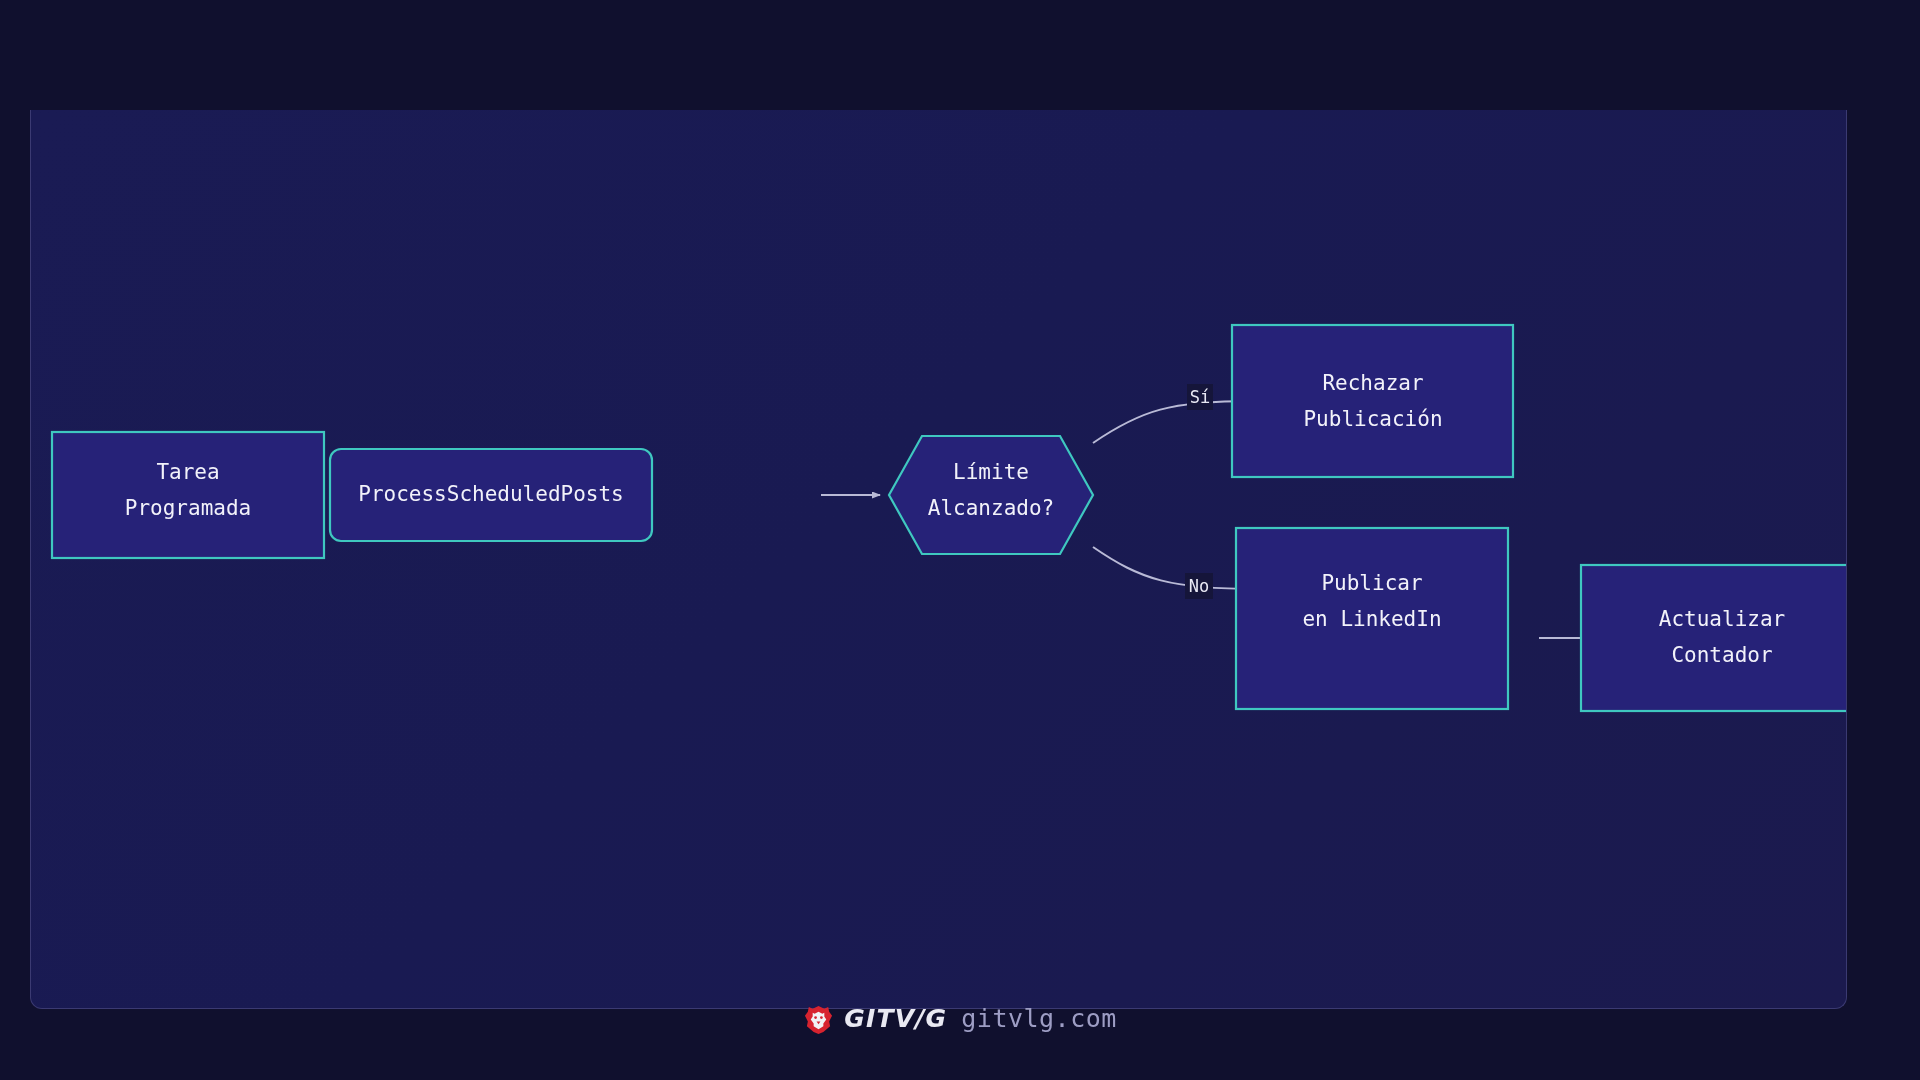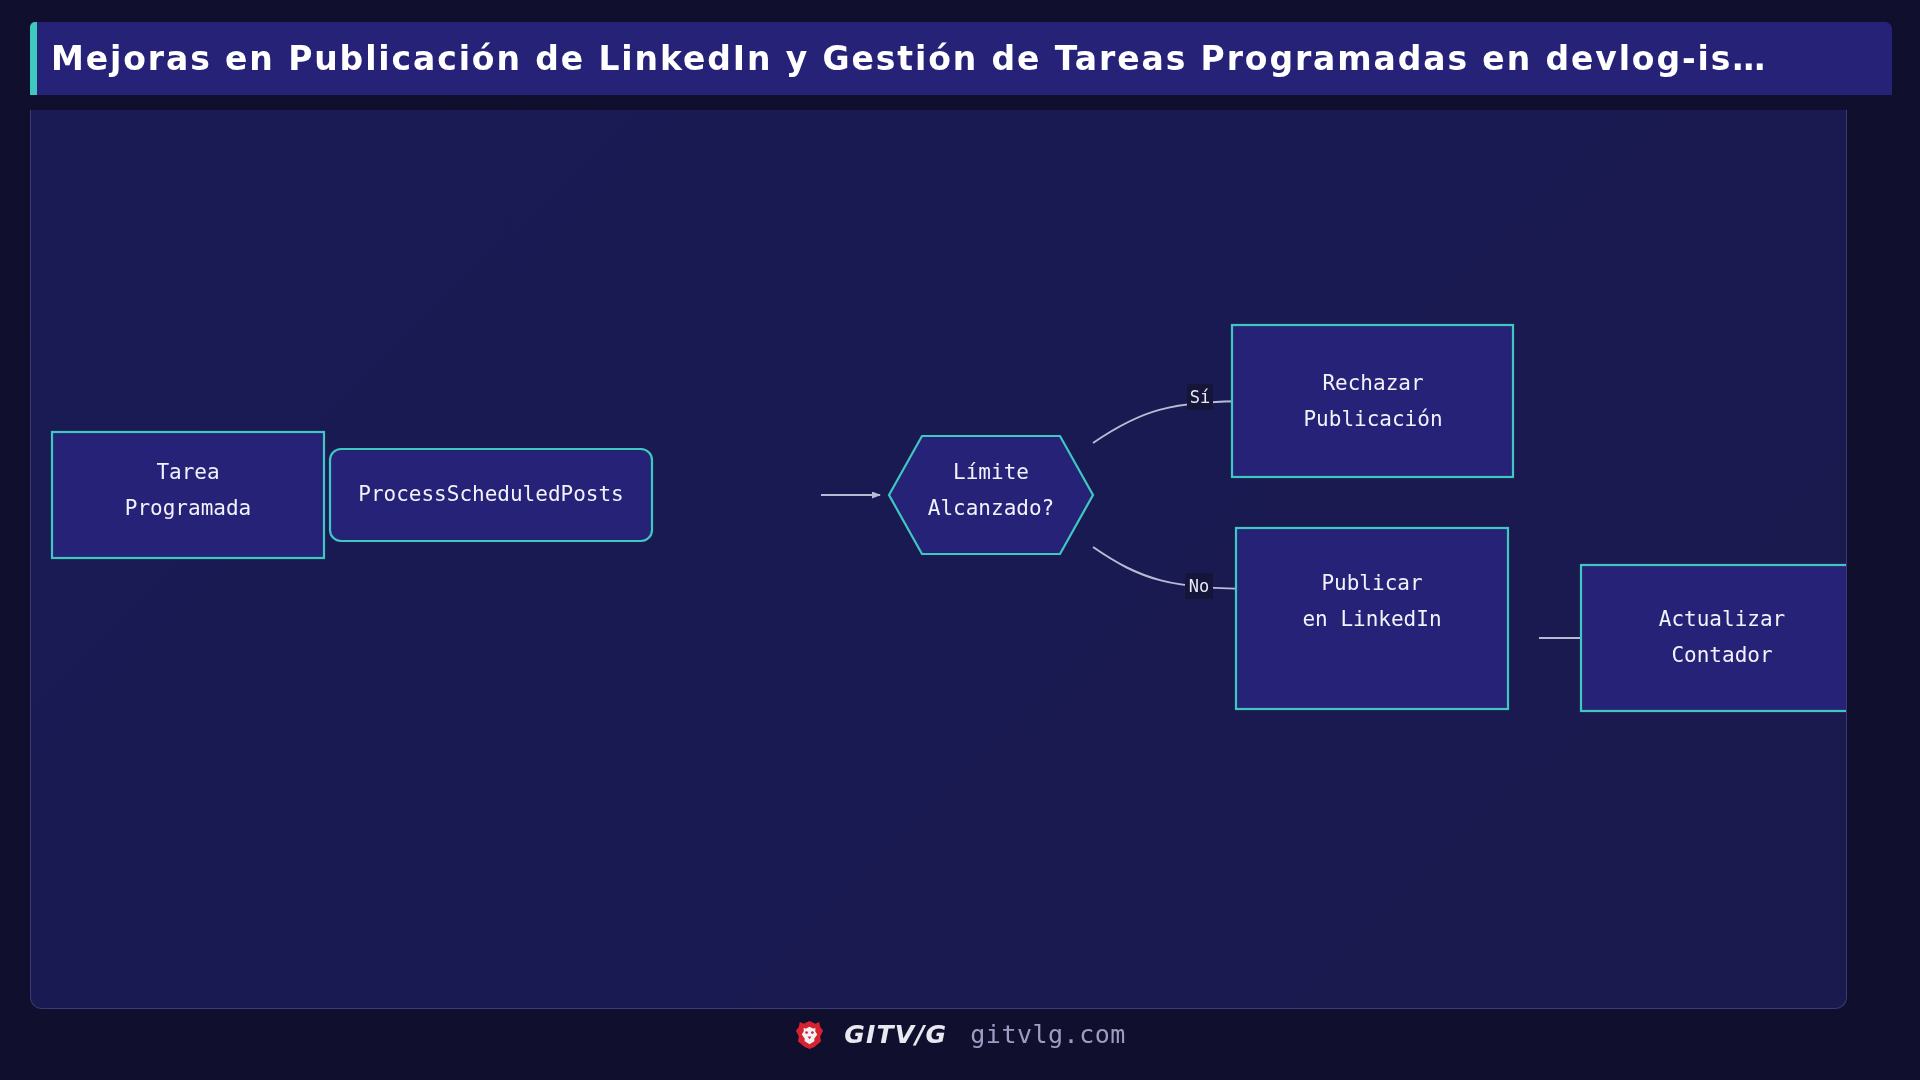--- a/index.html
+++ b/index.html
@@ -113,23 +113,22 @@
   }
 
   
   #footer {
     position: absolute;
     left: 0;
     top: 1004px;
     width: 1920px;
     height: 60px;
     display: flex;
-    align-items: center;
     justify-content: center;
-    gap: 19px;
+    gap: 10px;
   }
 
   #brand-logo { width: 31px; height: 31px; display: block; }
 
   #brand-name {
     color: #e9e9f2;
     font-family: "DejaVu Sans", "Liberation Sans", sans-serif;
     font-weight: bold;
     font-style: italic;
     font-size: 25px;
@@ -142,24 +141,20 @@
     font-size: 25px;
     letter-spacing: 0.5px;
     margin-left: 4px;
   }
 </style>
 </head>
 <body>
 
 <div id="card">
 
-  <div id="title-bar">
-    <div id="title-accent"></div>
-    <div id="title-text">Mejoras en Publicación de LinkedIn y Gestión de Tareas Programadas en devlog-is…</div>
-  </div>
 
   <div id="panel">
 
     <svg id="flow-svg" width="1860" height="897" viewBox="0 0 1860 897">
 
       <defs>
         <marker id="arrowhead" markerWidth="9" markerHeight="7" refX="8" refY="3.5" orient="auto" markerUnits="userSpaceOnUse">
           <polygon points="0 0, 9 3.5, 0 7" fill="#b9bad6"></polygon>
         </marker>
       </defs>

